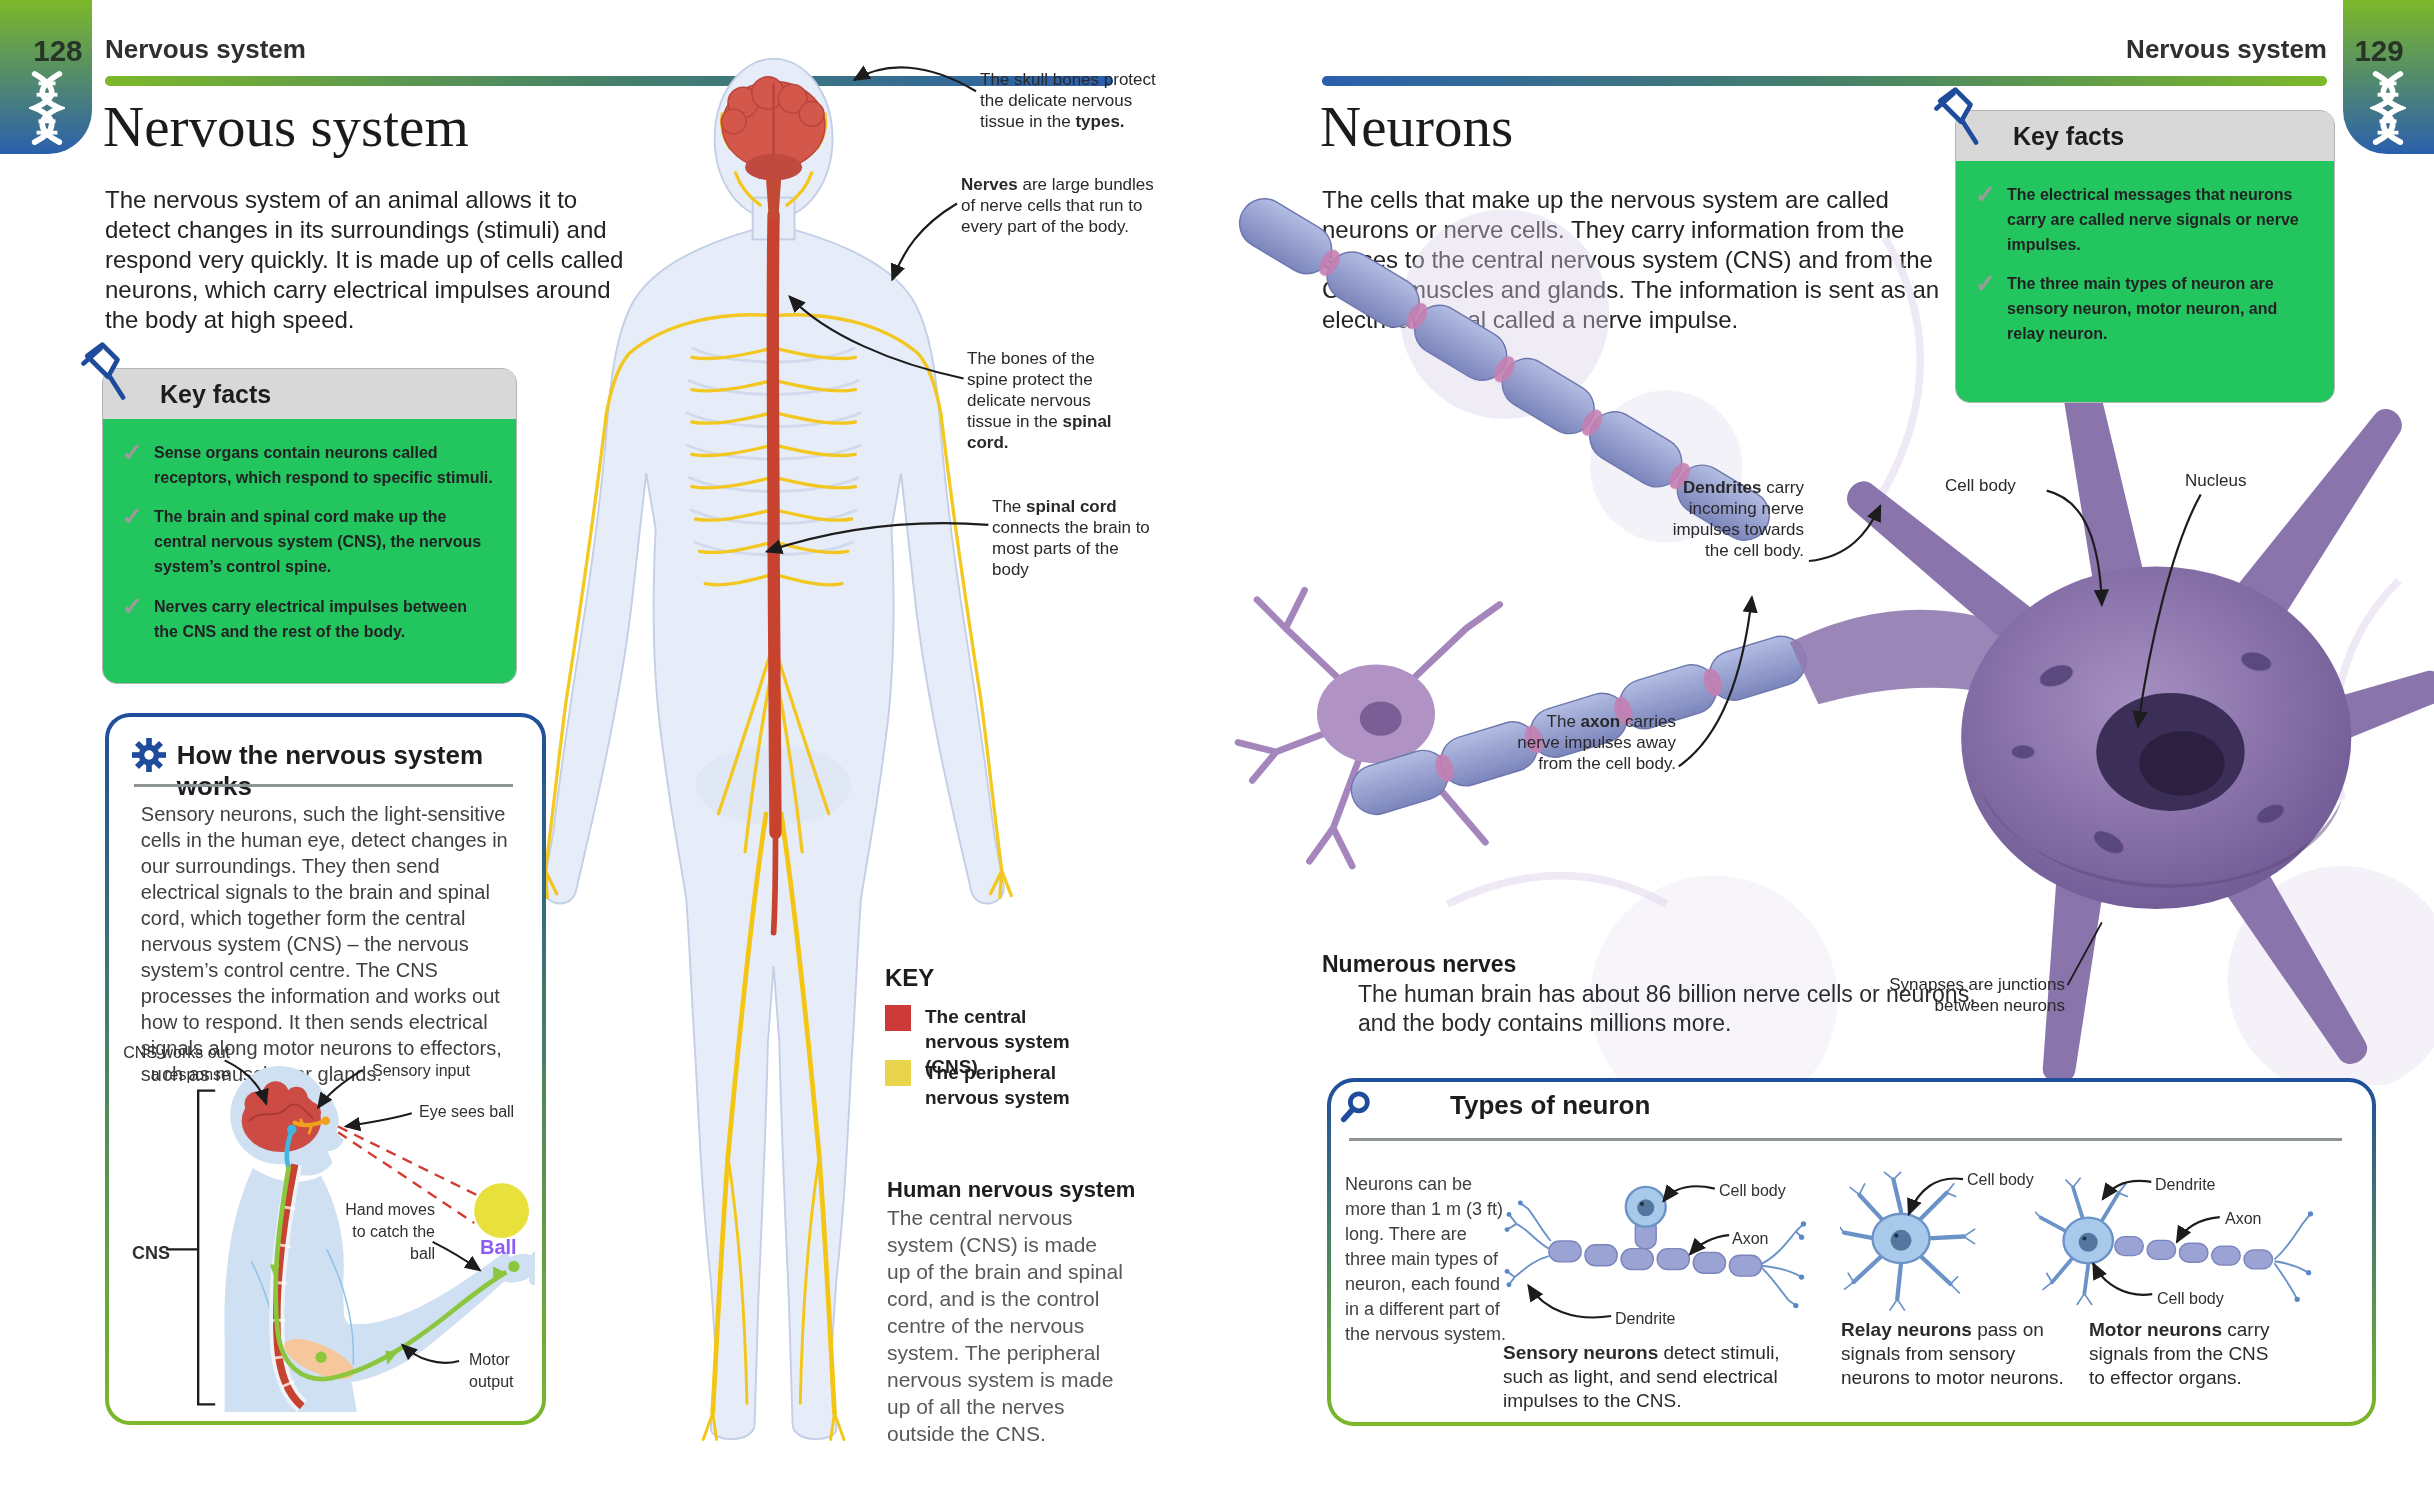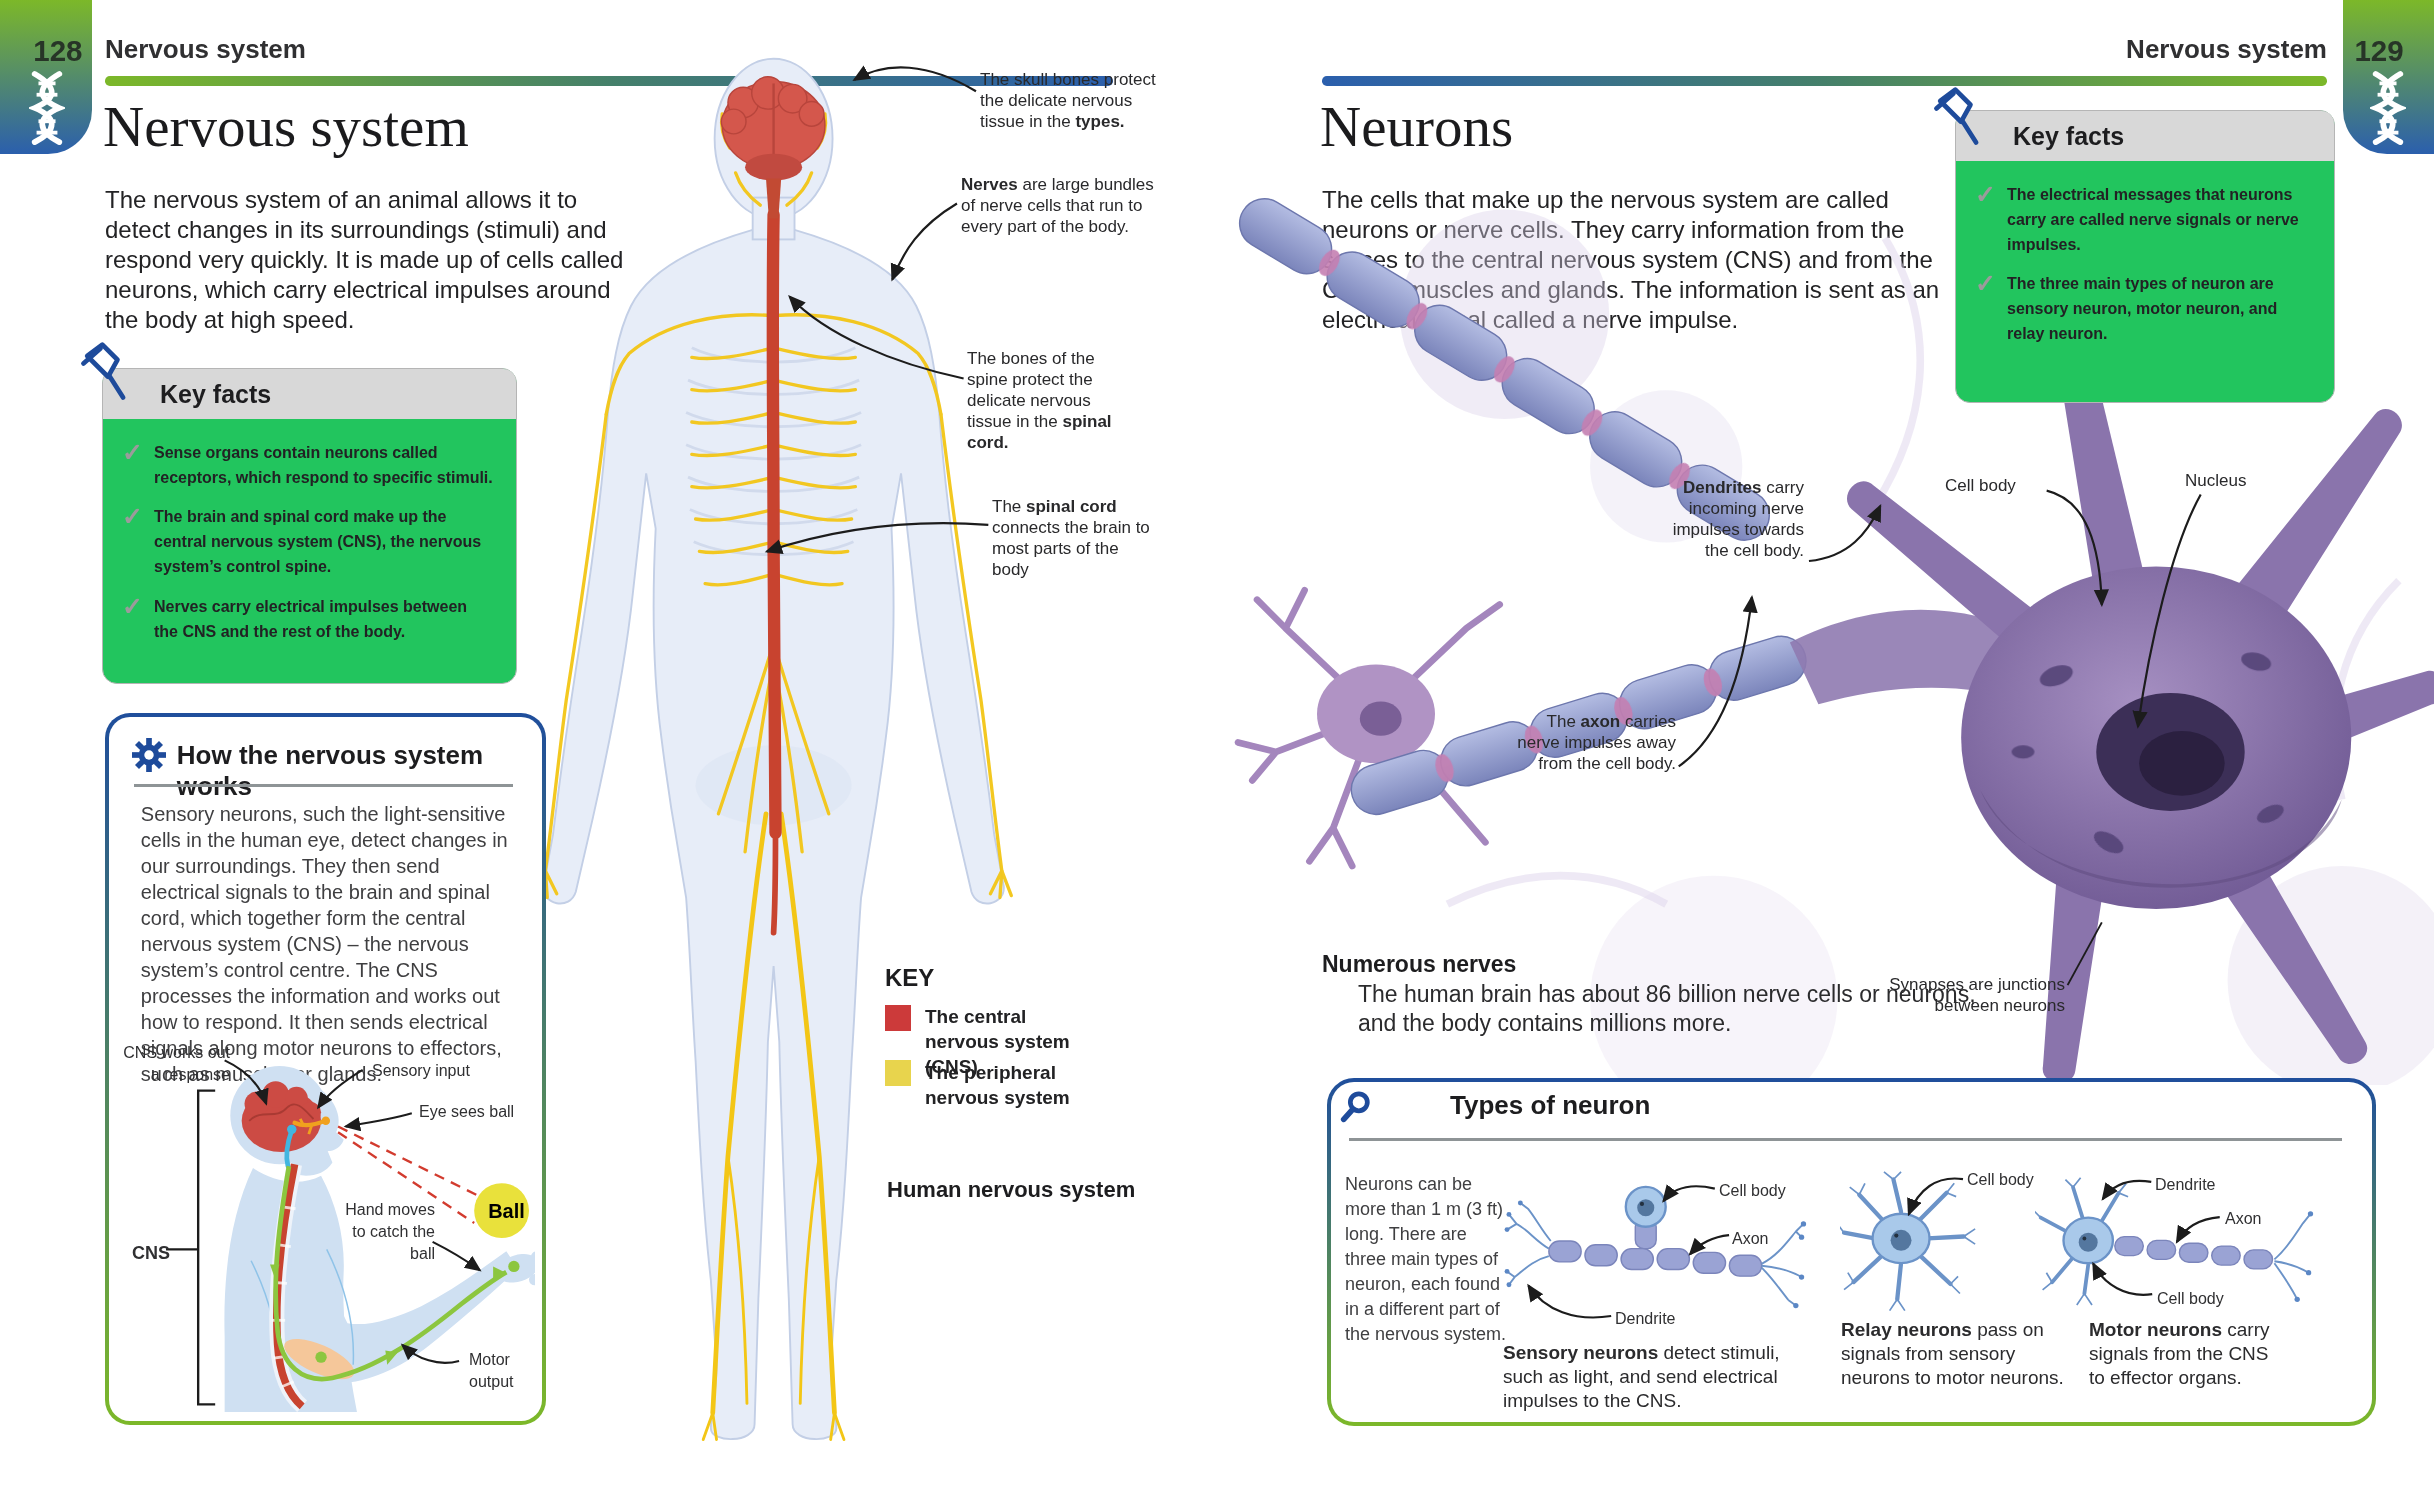--- a/index.html
+++ b/index.html
@@ -34,21 +34,21 @@
   .lbl{position:absolute;font-size:16px;line-height:22px;color:#303032;z-index:4;}
   .ann{position:absolute;font-size:17px;line-height:21px;color:#29292b;z-index:4;}
   .ta-r{text-align:right;}
   .key-title{position:absolute;font-size:24px;font-weight:bold;color:#1d1d1f;z-index:4;}
   .swatch{position:absolute;width:26px;height:26px;z-index:4;}
   .key-lbl{position:absolute;font-size:19px;line-height:25px;font-weight:bold;color:#222224;z-index:4;}
   .cap-title{position:absolute;font-size:22px;font-weight:bold;color:#1d1d1f;z-index:4;}
   .cap-body{position:absolute;font-size:21px;line-height:27px;color:#57585a;z-index:4;}
   .types-para{position:absolute;font-size:18px;line-height:25px;color:#3f3f41;z-index:4;}
   .mini-cap{position:absolute;font-size:19px;line-height:24px;color:#2b2b2d;z-index:4;}
-  .ball-lbl{position:absolute;font-size:20px;font-weight:bold;color:#000000;text-align:center;z-index:4;}
+  .ball-lbl{position:absolute;font-size:20px;font-weight:bold;color:#8b5cf6;z-index:4;margin-top:36px;}
   svg{display:block;}
 </style>
 </head>
 <body>
 
 <div class="spread">
 
   <div class="abs tab tab-left z2">
     <div class="pagenum" style="right:9.5px;top:34px;">128</div>
     <svg class="abs" style="left:28.5px;top:70px;" width="36" height="76" viewBox="0 0 38 80">
@@ -285,20 +285,21 @@
   <div class="ann" style="left:992px;top:496px;width:162px;">
     <span>The </span><b>spinal cord</b><span> connects the brain to most parts of the body</span>
   </div>
 
   <div class="key-title" style="left:885px;top:964px;">KEY</div>
   <div class="swatch" style="left:885px;top:1005px;background:#cc3a3a;"></div>
   <div class="key-lbl" style="left:925px;top:1004px;width:166px;">The central nervous system (CNS)</div>
   <div class="swatch" style="left:885px;top:1060px;background:#e8d44d;"></div>
   <div class="key-lbl" style="left:925px;top:1060px;width:166px;">The peripheral nervous system</div>
   <div class="cap-title" style="left:887px;top:1177px;">Human nervous system</div>
+  <div class="cap-body" style="left:887px;top:1204px;width:238px;">The central nervous system (CNS) is made up of the brain and spinal cord, and is the control centre of the nervous system. The peripheral nervous system is made up of all the nerves outside the CNS.</div>
 
   <div class="abs tab tab-right z2">
     <div class="pagenum" style="left:11.4px;top:34px;">129</div>
     <svg class="abs" style="left:27px;top:70px;" width="36" height="76" viewBox="0 0 38 80">
       <g stroke="#fff" stroke-width="6" fill="none" stroke-linecap="round">
         <path d="M6,4 C30,18 30,30 6,40 C30,50 30,64 6,76"></path>
         <path d="M32,4 C8,18 8,30 32,40 C8,50 8,64 32,76"></path>
       </g>
       <g stroke="#fff" stroke-width="4">
         <line x1="10" y1="14" x2="28" y2="14"></line>

